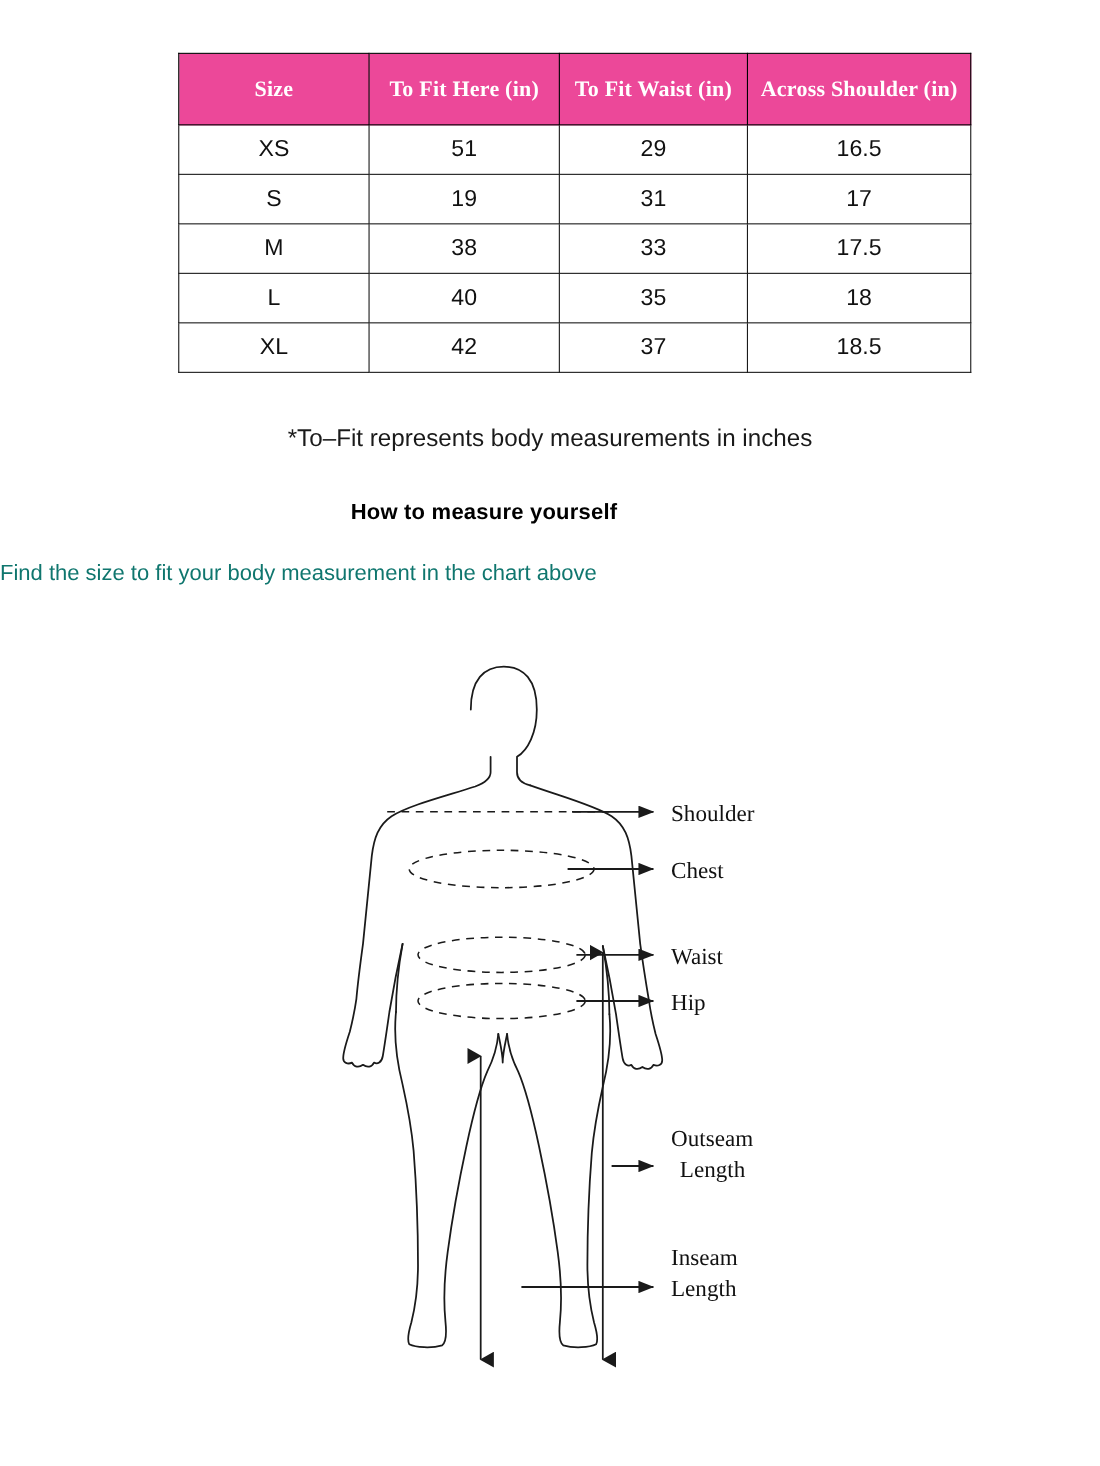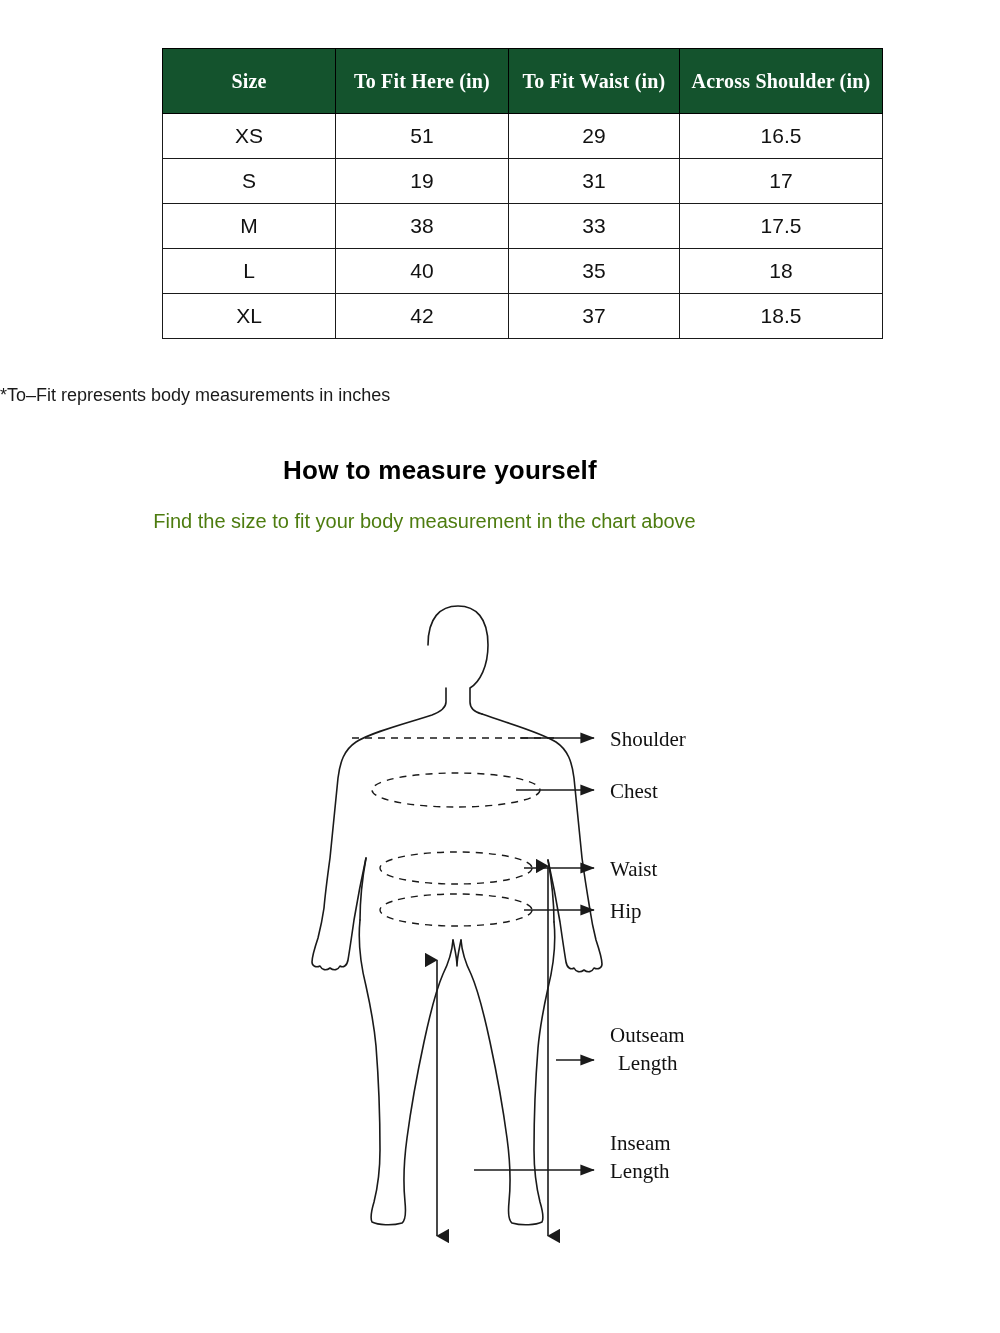--- a/index.html
+++ b/index.html
@@ -28,21 +28,21 @@
     width: 100%;
     table-layout: fixed;
   }
   table.size-table th,
   table.size-table td {
     border: 1px solid #1a1a1a;
     text-align: center;
     vertical-align: middle;
   }
   table.size-table thead th {
-    background: #14532d;
+    background: #ec4899;
     color: #ffffff;
     font-family: "Liberation Serif", serif;
     font-size: 20px;
     font-weight: 700;
     letter-spacing: 0.2px;
     height: 62px;
     border: 1px solid #000000;
   }
   table.size-table thead th.col-size { width: 170px; }
   table.size-table thead th.col-chest { width: 170px; }
@@ -56,47 +56,46 @@
     color: #111111;
     font-weight: 400;
   }
 
   
   .note {
     position: absolute;
     left: 0;
     top: 385px;
     width: 1000px;
-    text-align: left;
-    font-size: 18px;
+    text-align: center;
+    font-size: 22px;
     color: #1a1a1a;
   }
 
   
   .how-heading {
     position: absolute;
     left: 0;
     top: 455px;
     width: 880px;
     text-align: center;
-    font-size: 26px;
+    font-size: 20px;
     font-weight: 700;
     color: #000000;
     letter-spacing: 0.2px;
   }
 
   .how-sub {
     position: absolute;
     left: 0;
     top: 508px;
     width: 849px;
-    text-align: center;
     font-size: 20px;
     line-height: 26px;
-    color: #4d7c0f;
+    color: #0f766e;
   }
   .how-sub .line { display: block; }
 
   
   .figure {
     position: absolute;
     left: 0;
     top: 590px;
     width: 824px;
     height: 680px;

